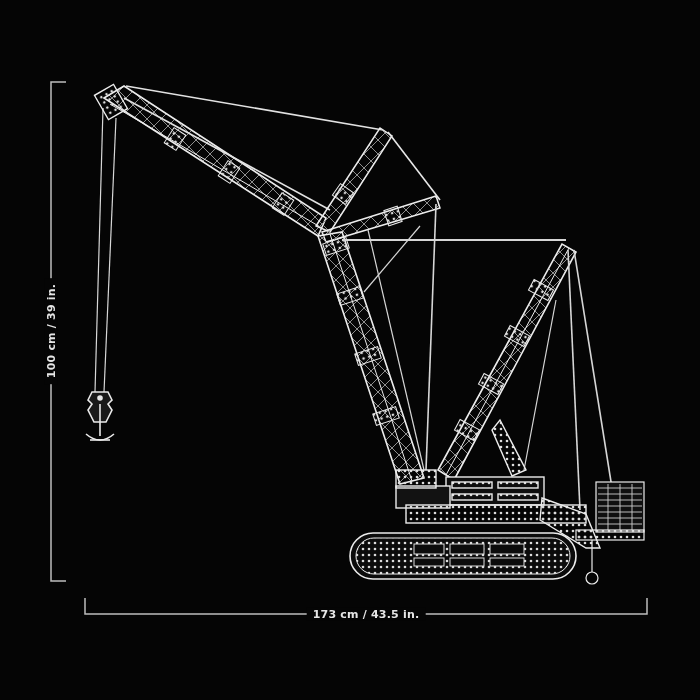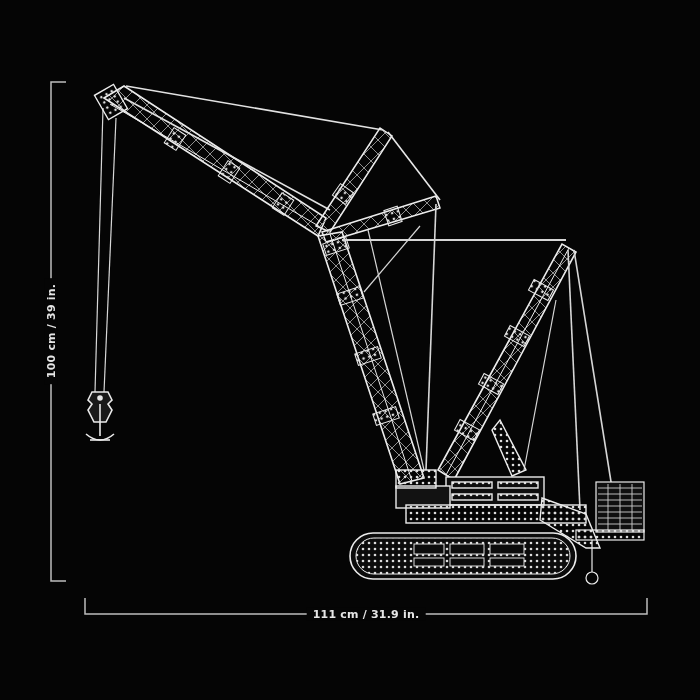--- a/index.html
+++ b/index.html
@@ -148,14 +148,14 @@
       </g>
     </g>
 
     <g stroke="#ececec" stroke-width="1.4" fill="url(#dots)">
       <rect x="396" y="470" width="40" height="18"></rect>
       <polygon points="500,420 526,470 512,476 492,430"></polygon>
     </g>
   </svg>
 
   <div class="dim-label dim-v-label">100 cm / 39 in.</div>
-  <div class="dim-label dim-h-label">111 cm / 31.9 in.</div>
+  <div class="dim-label dim-h-label">173 cm / 43.5 in.</div>
 </div>
 
 </body></html>

